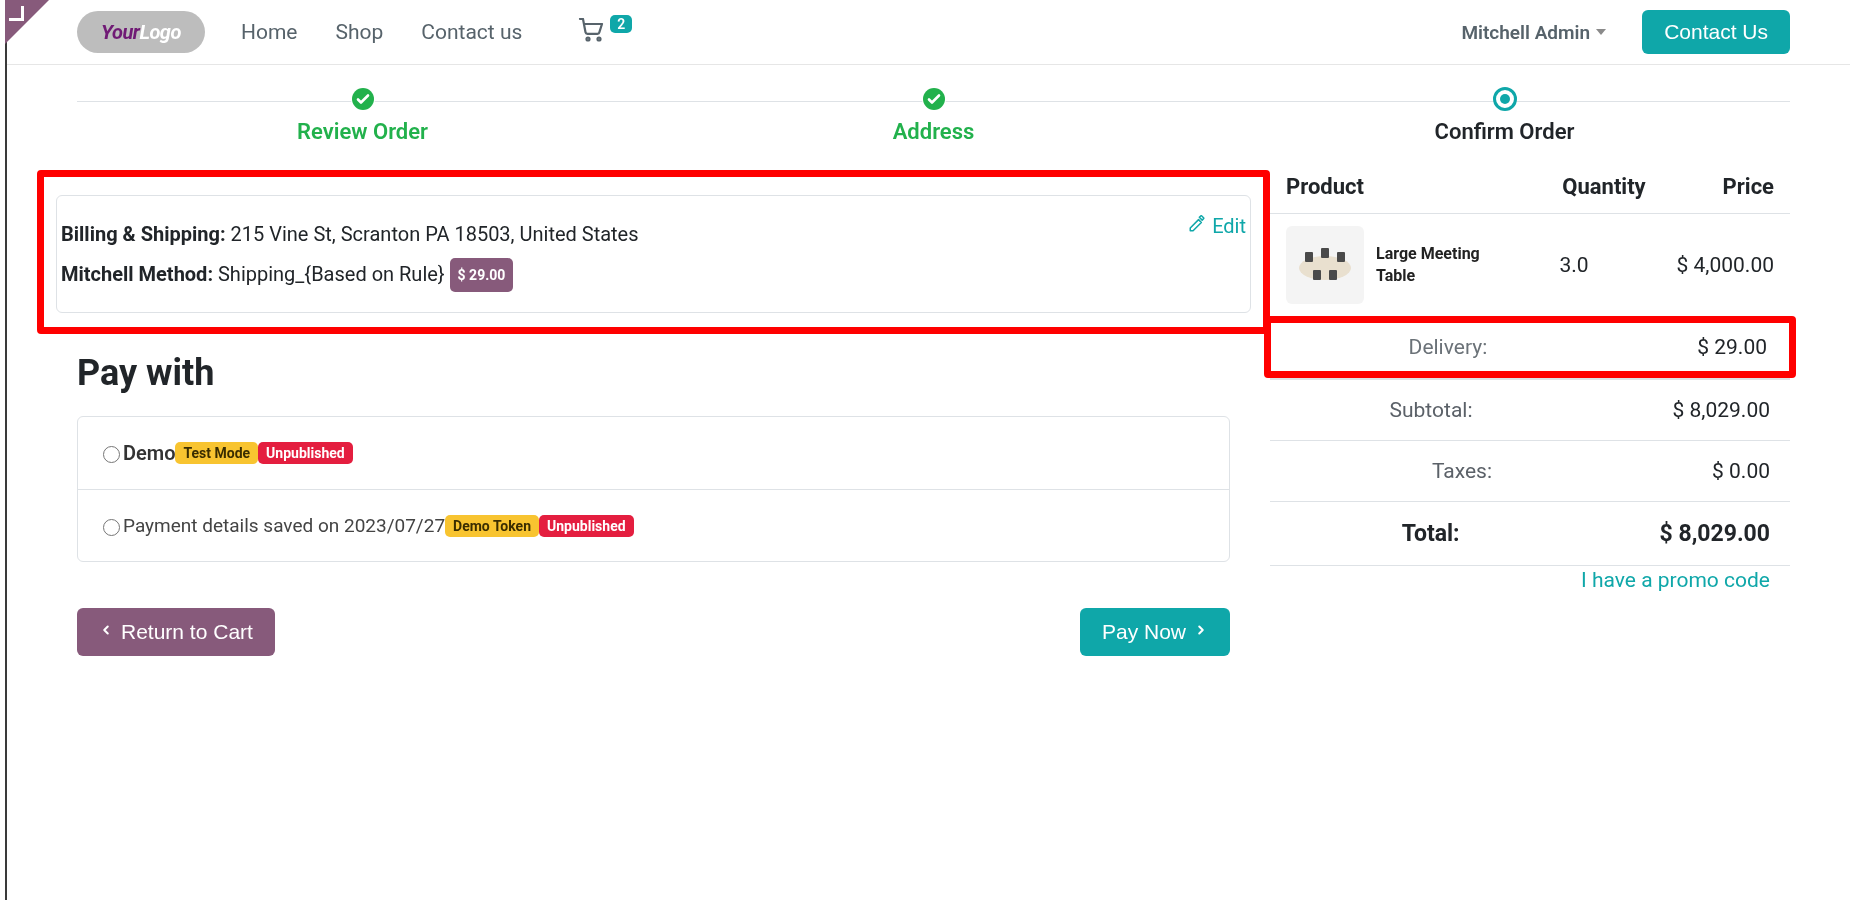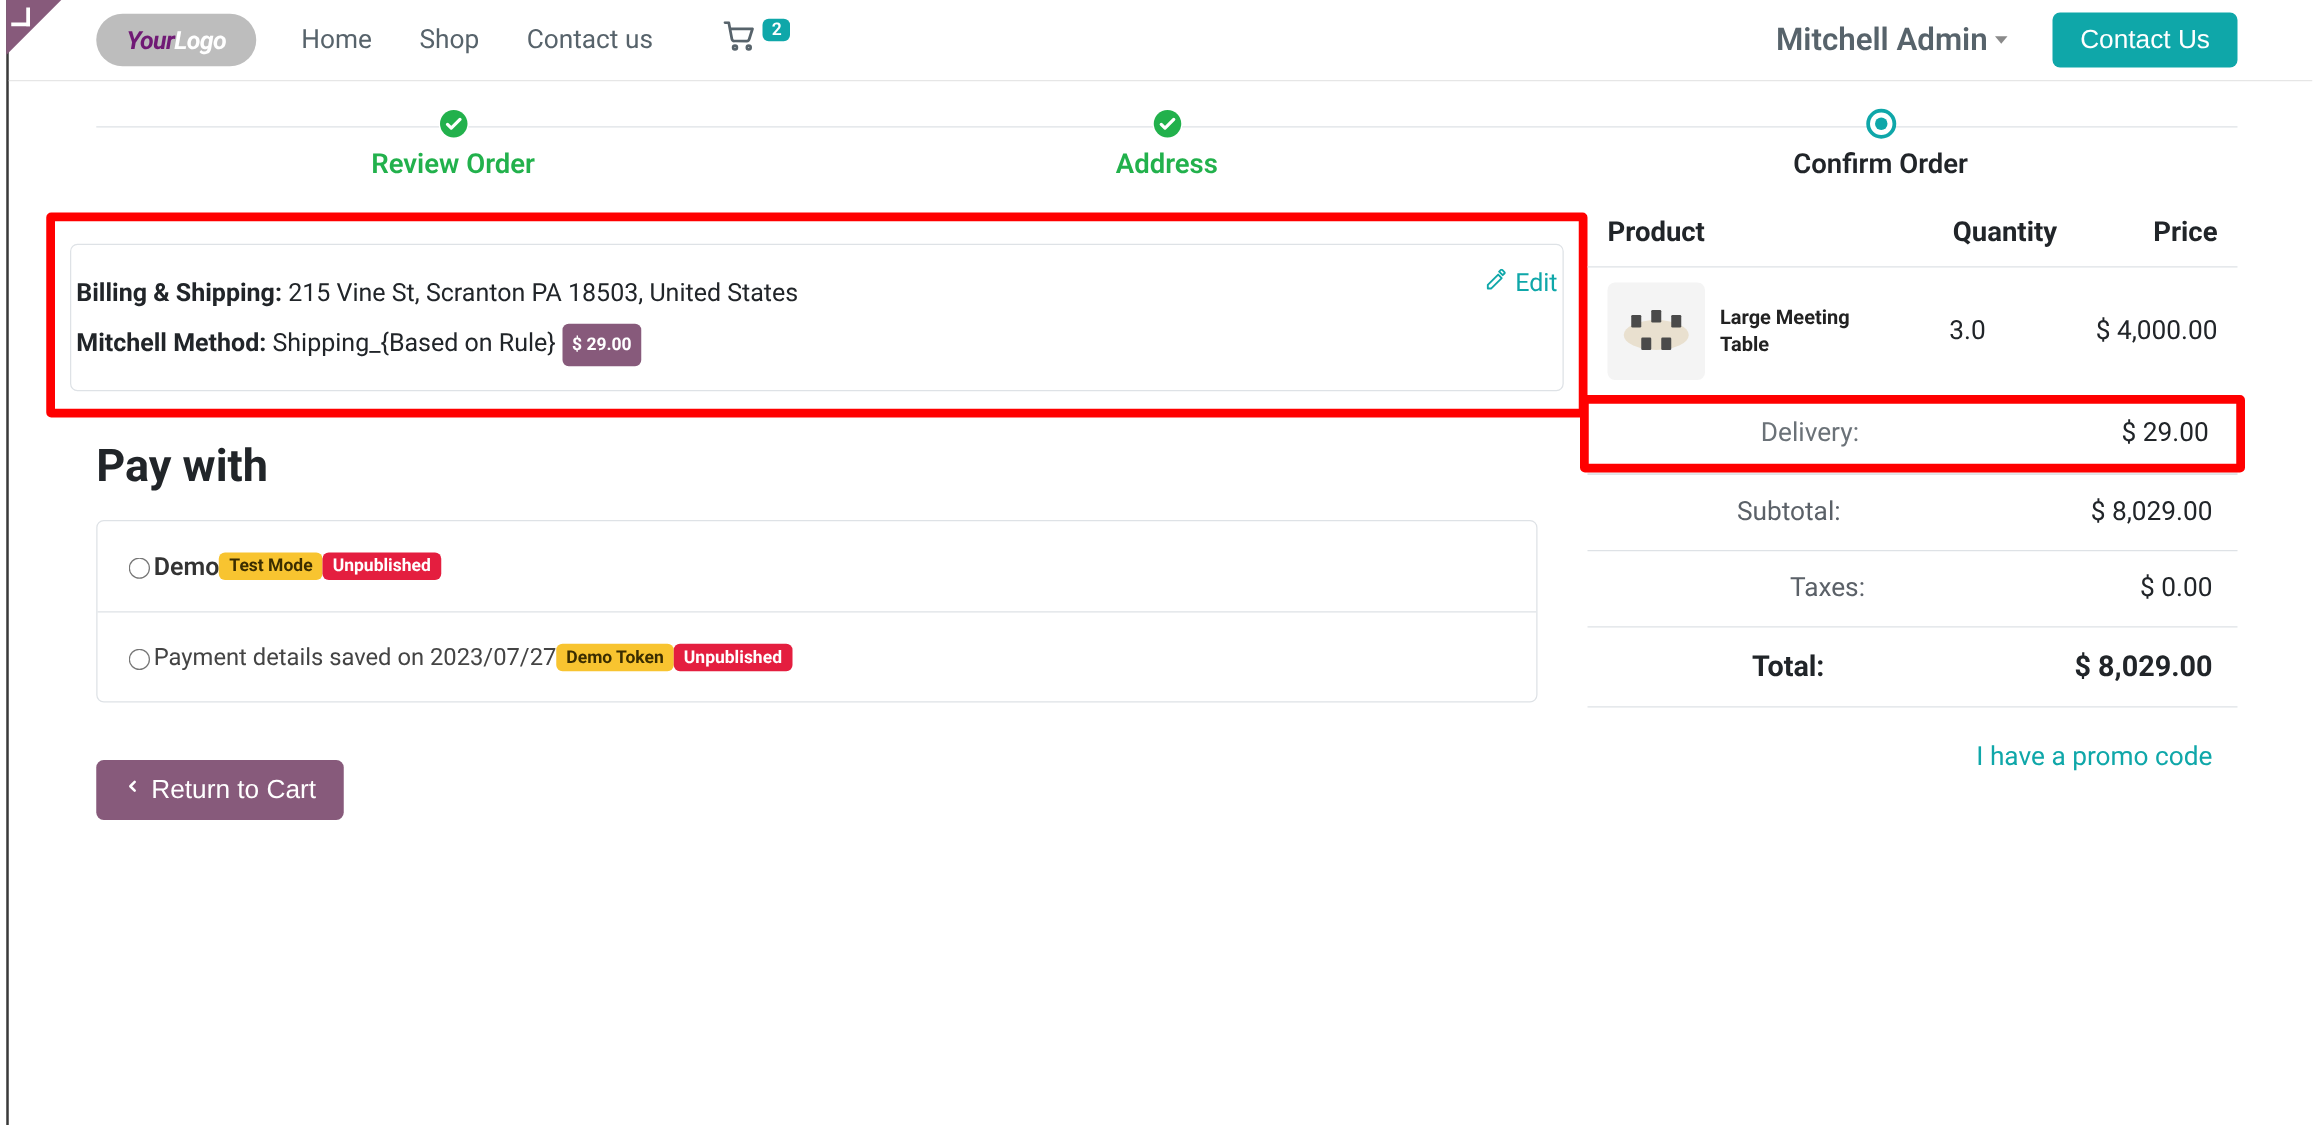--- a/index.html
+++ b/index.html
@@ -47,21 +47,21 @@
   }
   .logo .y { color: #701a75; }
   .nav-links { display: flex; align-items: center; gap: 22px; }
   .nav-link { color: var(--grey-text); font-size: 21px; cursor: pointer; padding: 6px 8px; }
   .cart-link { display: inline-flex; align-items: center; gap: 6px; margin-left: 18px; position: relative; }
   .cart-badge {
     background: var(--teal); color: #fff; font-size: 14px; font-weight: 600;
     padding: 1px 7px; border-radius: 5px; position: relative; top: -8px;
   }
   .nav-spacer { flex: 1; }
-  .user-menu { color: var(--grey-text); font-size: 25px; font-weight: 600; cursor: pointer; margin-right: 36px; display: inline-flex; align-items: center; gap: 6px; }
+  .user-menu { color: var(--grey-text); font-size: 19px; font-weight: 600; cursor: pointer; margin-right: 36px; display: inline-flex; align-items: center; gap: 6px; }
   .caret-down { width: 0; height: 0; border-left: 5px solid transparent; border-right: 5px solid transparent; border-top: 6px solid #8a8a8a; }
   .contact-btn {
     background: var(--teal); color: #fff; border: none; border-radius: 6px;
     padding: 10px 22px; font-size: 21px; cursor: pointer;
   }
 
   main { padding: 22px 60px 40px 70px; }
   .columns { display: flex; gap: 40px; }
   .col-main { flex: 1 1 auto; }
   .col-side { width: 520px; flex: 0 0 520px; }
@@ -144,21 +144,21 @@
   .sum-row .price { width: 140px; text-align: right; font-size: 21px; }
   .sum-line {
     display: flex; justify-content: space-between;
     padding: 18px 20px; border-top: 1px solid var(--border);
     font-size: 21px; color: #5b6168;
   }
   .sum-line .val { color: #212529; }
   .sum-line.delivery { border-top: none; font-size: 21px; color: #6b7278; }
   .sum-line.total { font-weight: 700; font-size: 23px; color: #212529; }
   .sum-wrap-lines { border-top: 1px solid var(--border); }
-  .promo { text-align: right; padding: 28px 20px; border-top: 1px solid var(--border); }
+  .promo { text-align: right; padding: 2px 20px; border-top: 1px solid var(--border); }
   .promo a { color: var(--teal); font-size: 21px; cursor: pointer; text-decoration: none; }
 
   
   .chev { display: inline-block; }
 </style>
 </head>
 <body>
 
 <div class="page-inner">
 <div class="corner-fold"></div>
@@ -266,20 +266,28 @@
 
       <div class="actions">
         <button class="btn return">
           <span class="chev">
             <svg width="14" height="18" viewBox="0 0 24 24" fill="none" stroke="#fff" stroke-width="3.5" stroke-linecap="round" stroke-linejoin="round">
                   <polyline points="15 18 9 12 15 6"></polyline>
                 </svg>
           </span>
           <span>Return to Cart</span>
         </button>
+        <button class="btn paynow">
+          <span>Pay Now</span>
+          <span class="chev">
+            <svg width="14" height="18" viewBox="0 0 24 24" fill="none" stroke="#fff" stroke-width="3.5" stroke-linecap="round" stroke-linejoin="round">
+                  <polyline points="9 18 15 12 9 6"></polyline>
+                </svg>
+          </span>
+        </button>
       </div>
 
     </div>
 
     <aside class="col-side summary">
       <div class="sum-head">
         <div class="c1">Product</div>
         <div class="c2">Quantity</div>
         <div class="c3">Price</div>
       </div>

